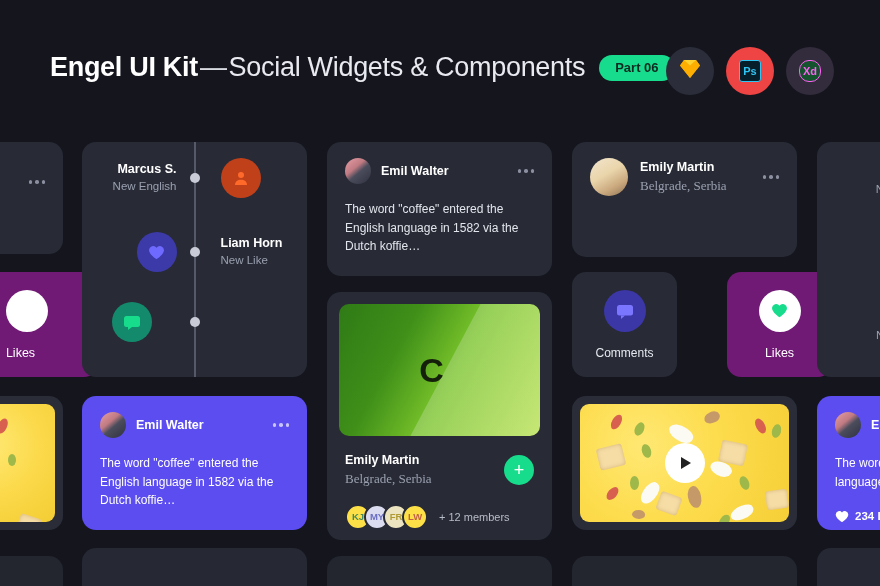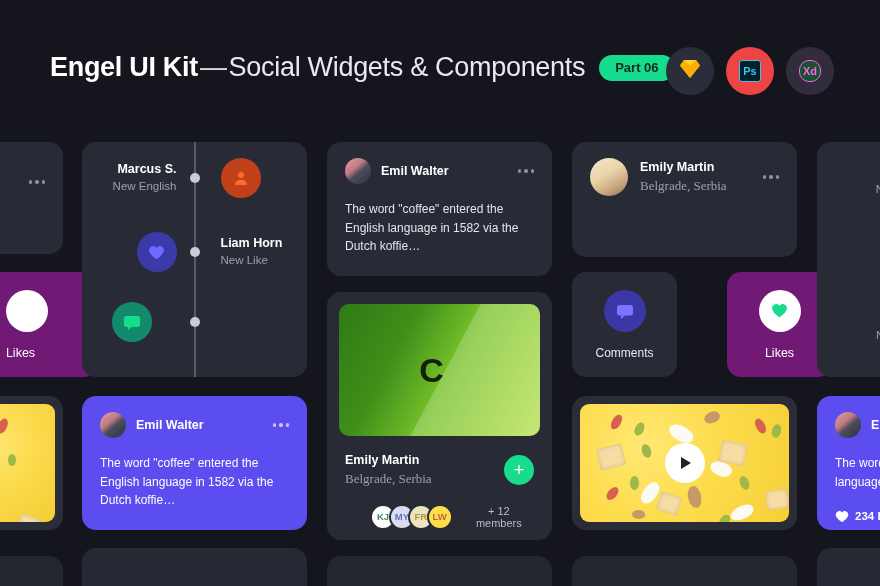--- a/index.html
+++ b/index.html
@@ -319,21 +319,21 @@
 
     <div style="display:flex; align-items:center; margin-top:16px; padding:0 6px;">
       <div style="flex:1;">
         <div class="req-name">Emily Martin</div>
         <div class="req-sub">Belgrade, Serbia</div>
       </div>
       <button class="plus-btn">+</button>
     </div>
 
     <div class="members" style="margin-top:16px; padding:0 6px;">
-      <div class="m-av" style="background:#ffffff; color:#3f8a66;margin-left:25px;">KJ</div>
+      <div class="m-av" style="background:#fde047; color:#3f8a66;">KJ</div>
       <div class="m-av" style="background:#dcdcf0; color:#6b6fc0;">MY</div>
       <div class="m-av" style="background:#ece4c0; color:#b09a33;">FR</div>
       <div class="m-av" style="background:#fde047; color:#c2604a;">LW</div>
       <span class="m-more">+ 12 members</span>
     </div>
   </div>
 
   <div class="card" style="left:572px; top:142px; width:225px; height:115px; padding:16px 18px;">
     <div class="req-head">
       <div class="req-avatar" style="background:linear-gradient(150deg,#f2e6cd 0%, #ead5ab 42%, #caa87d 72%, #8a7050 100%);"></div>

